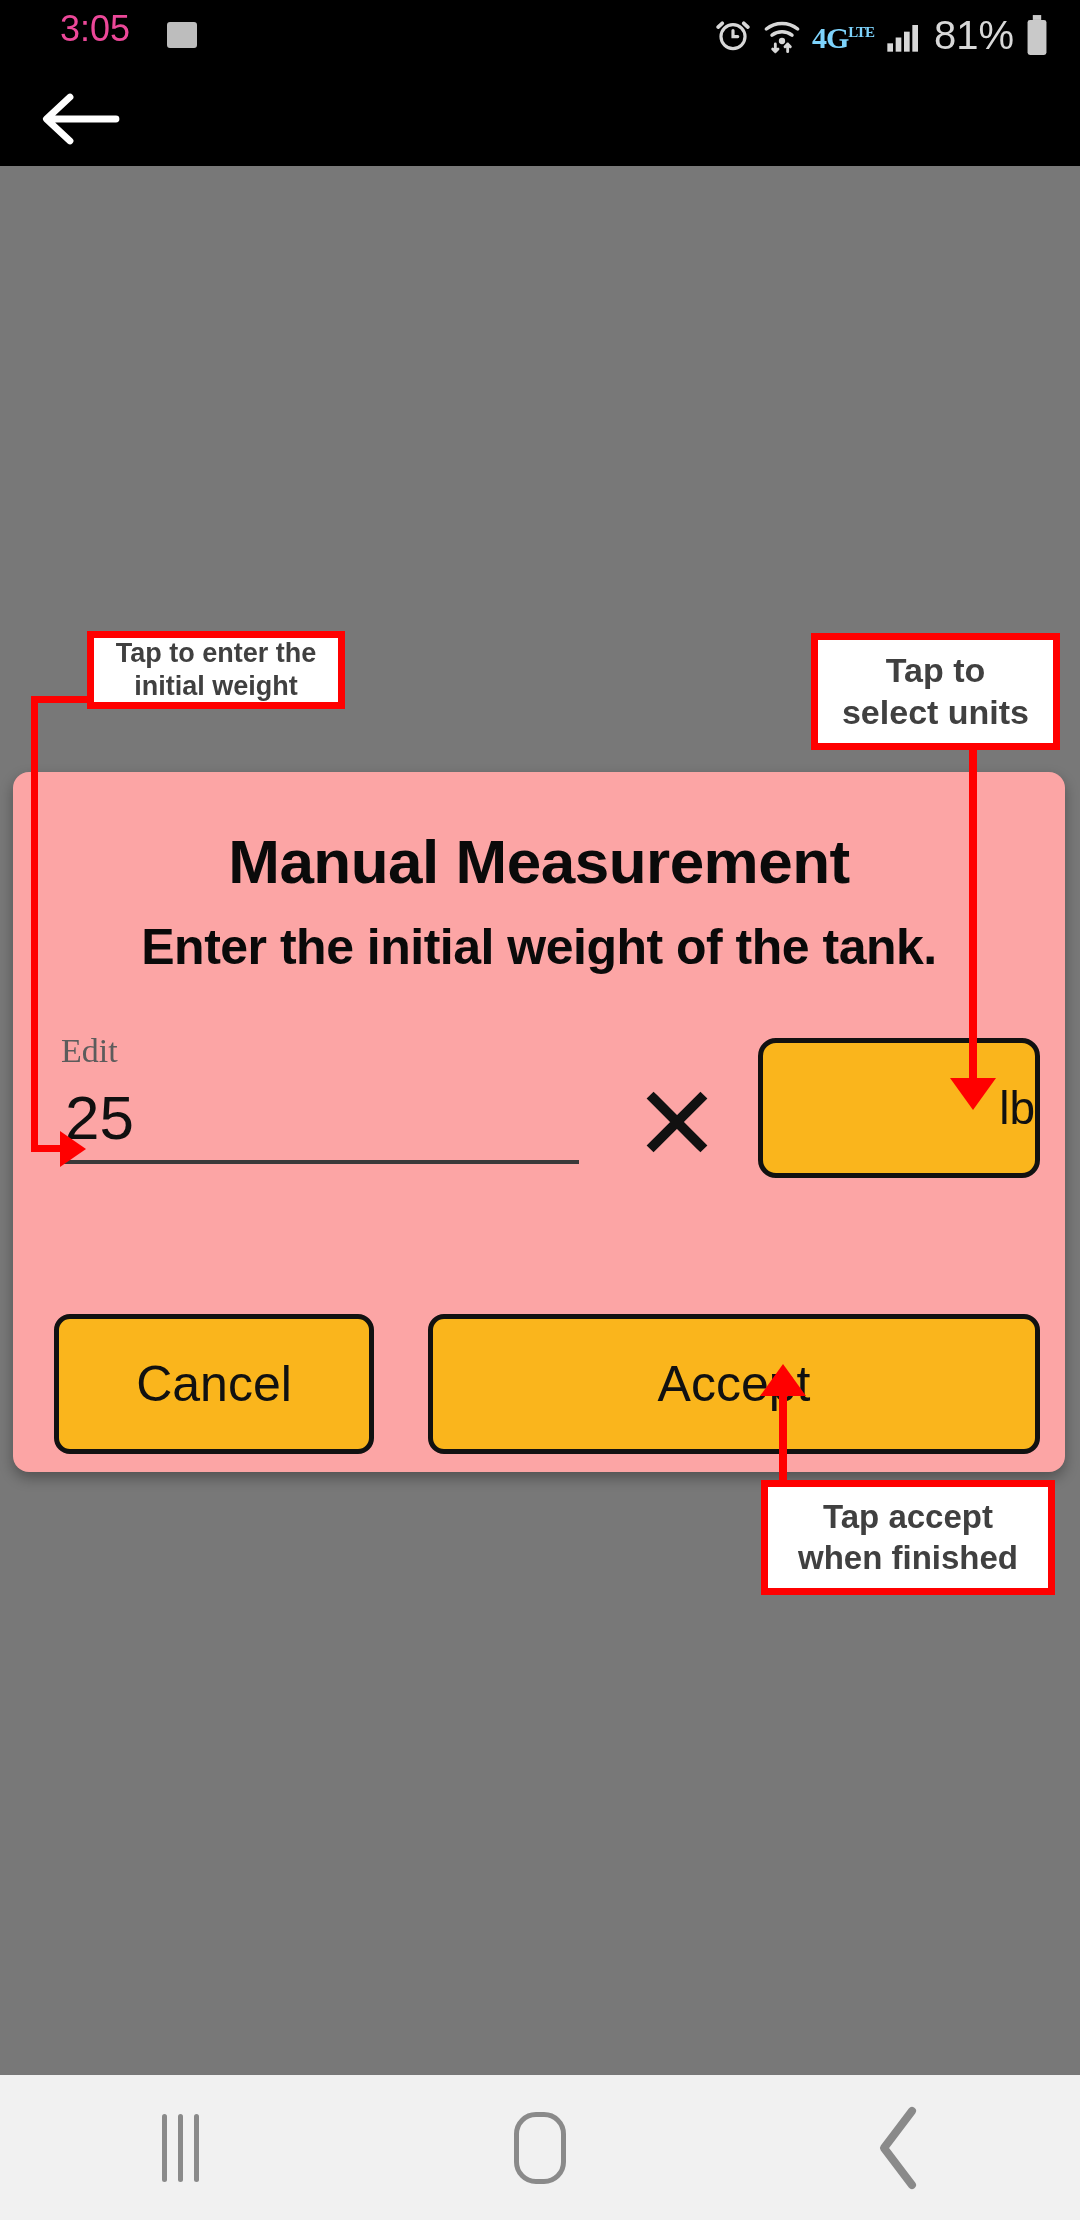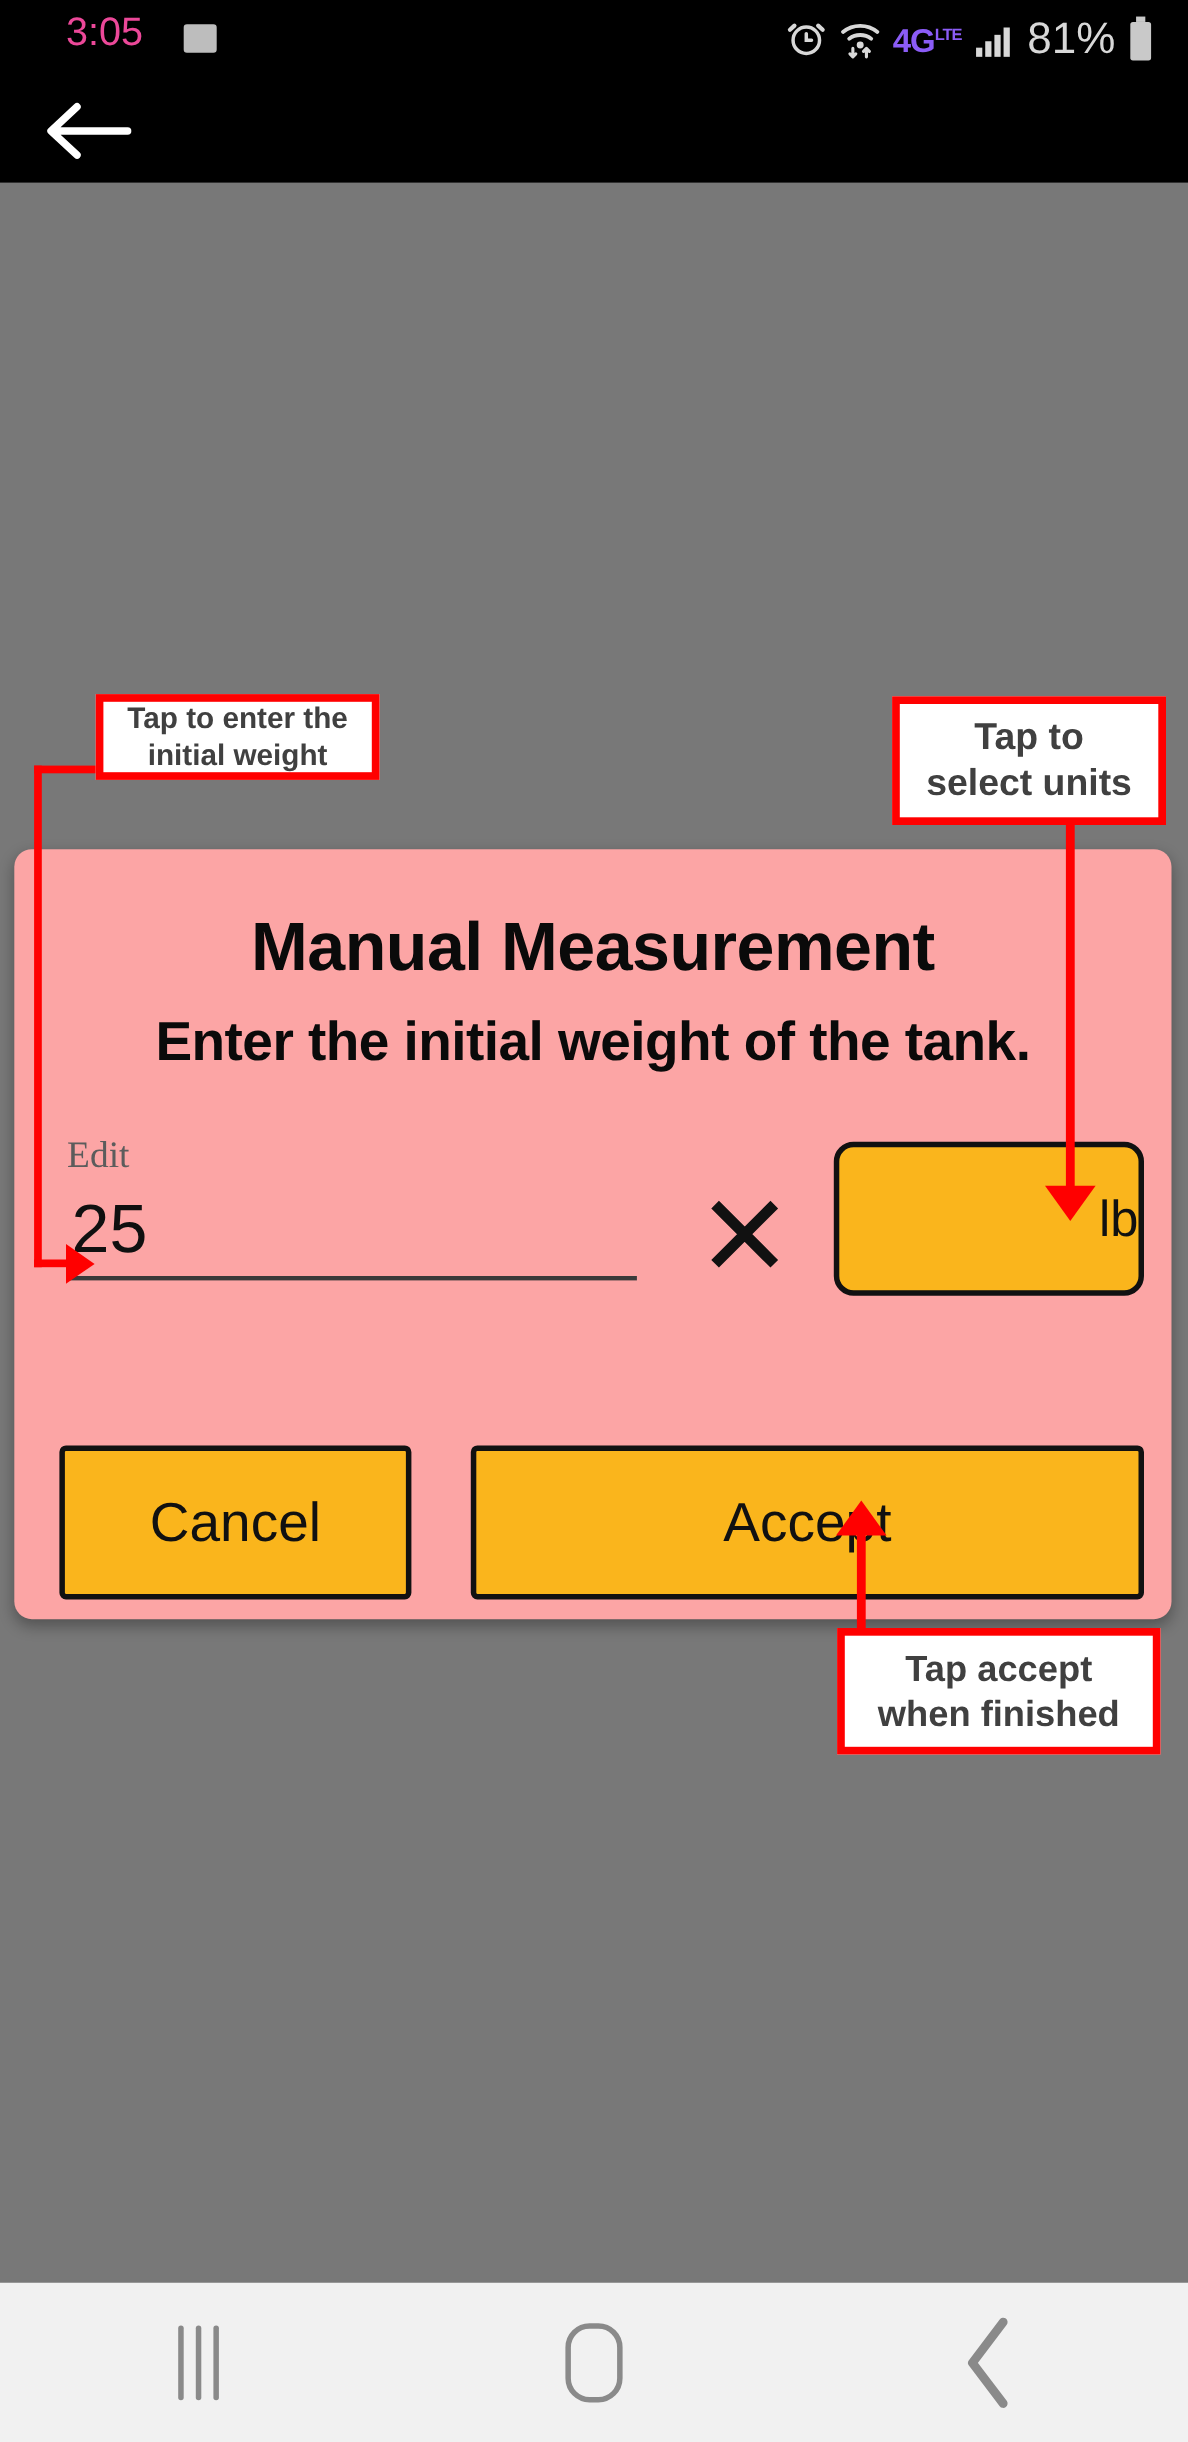--- a/index.html
+++ b/index.html
@@ -113,21 +113,21 @@
   #unit-select-button {
     position:absolute; left:745px; top:6px; width:282px; height:140px;
     background:#FAB51C; border:5px solid #111; border-radius:18px;
     color:#111; font-size:46px;
     display:flex; align-items:center; justify-content:flex-end;
     font-family:"Liberation Sans", sans-serif;
     cursor:pointer;
   }
   .action-button {
     position:absolute; height:140px;
-    background:#FAB51C; border:5px solid #111; border-radius:6px;
+    background:#FAB51C; border:5px solid #111; border-radius:16px;
     color:#111; font-size:50px;
     display:flex; align-items:center; justify-content:center;
     font-family:"Liberation Sans", sans-serif;
     cursor:pointer;
     text-align:right;
   }
   #cancel-button { left:41px; top:542px; width:320px; }
   #accept-button { left:415px; top:542px; width:612px; }
 
   
@@ -187,21 +187,21 @@
       </svg>
 
       <svg class="sb-icon" width="40" height="40" viewBox="0 0 24 24">
         <path d="M2.6 8.4 A15 15 0 0 1 21.4 8.4" fill="none" stroke="#d8d8d8" stroke-width="2.1" stroke-linecap="round"></path>
         <path d="M6.0 12.1 A10 10 0 0 1 18.0 12.1" fill="none" stroke="#d8d8d8" stroke-width="2.1" stroke-linecap="round"></path>
         <circle cx="12" cy="15.6" r="1.9" fill="#d8d8d8"></circle>
         <path d="M8.0 17.4 V22.0 M8.0 22.0 L6.4 20.4 M8.0 22.0 L9.6 20.4" stroke="#d8d8d8" stroke-width="1.7" fill="none" stroke-linecap="round"></path>
         <path d="M15.4 22.0 V17.4 M15.4 17.4 L13.8 19.0 M15.4 17.4 L17.0 19.0" stroke="#d8d8d8" stroke-width="1.7" fill="none" stroke-linecap="round"></path>
       </svg>
 
-      <div style="color:#8b5cf6;font-size:30px;font-weight:bold;line-height:30px;letter-spacing:-1px;">4G<span style="font-size:15px;vertical-align:super;">LTE</span></div>
+      <div style="color:#7dd3fc;font-size:30px;font-weight:bold;line-height:30px;letter-spacing:-1px;font-family:Liberation Serif, serif;">4G<span style="font-size:15px;vertical-align:super;">LTE</span></div>
 
       <svg class="sb-icon" width="40" height="40" viewBox="0 0 24 24">
         <rect x="2" y="17" width="3.4" height="5" fill="#d8d8d8"></rect>
         <rect x="7" y="13.5" width="3.4" height="8.5" fill="#d8d8d8"></rect>
         <rect x="12" y="10" width="3.4" height="12" fill="#d8d8d8"></rect>
         <rect x="17" y="6" width="3.4" height="16" fill="#d8d8d8"></rect>
       </svg>
 
       <div id="status-battery-pct">81%</div>
 

